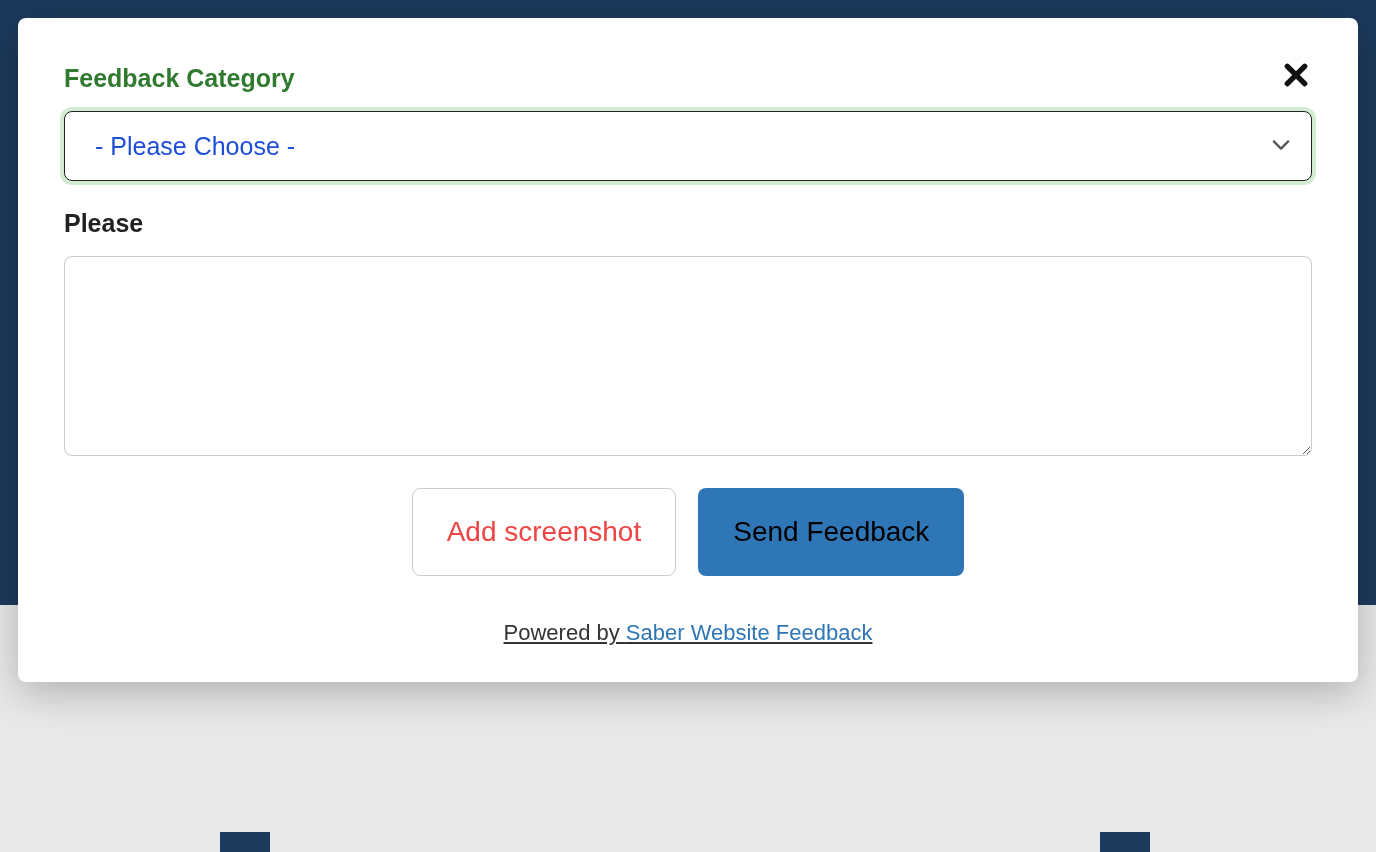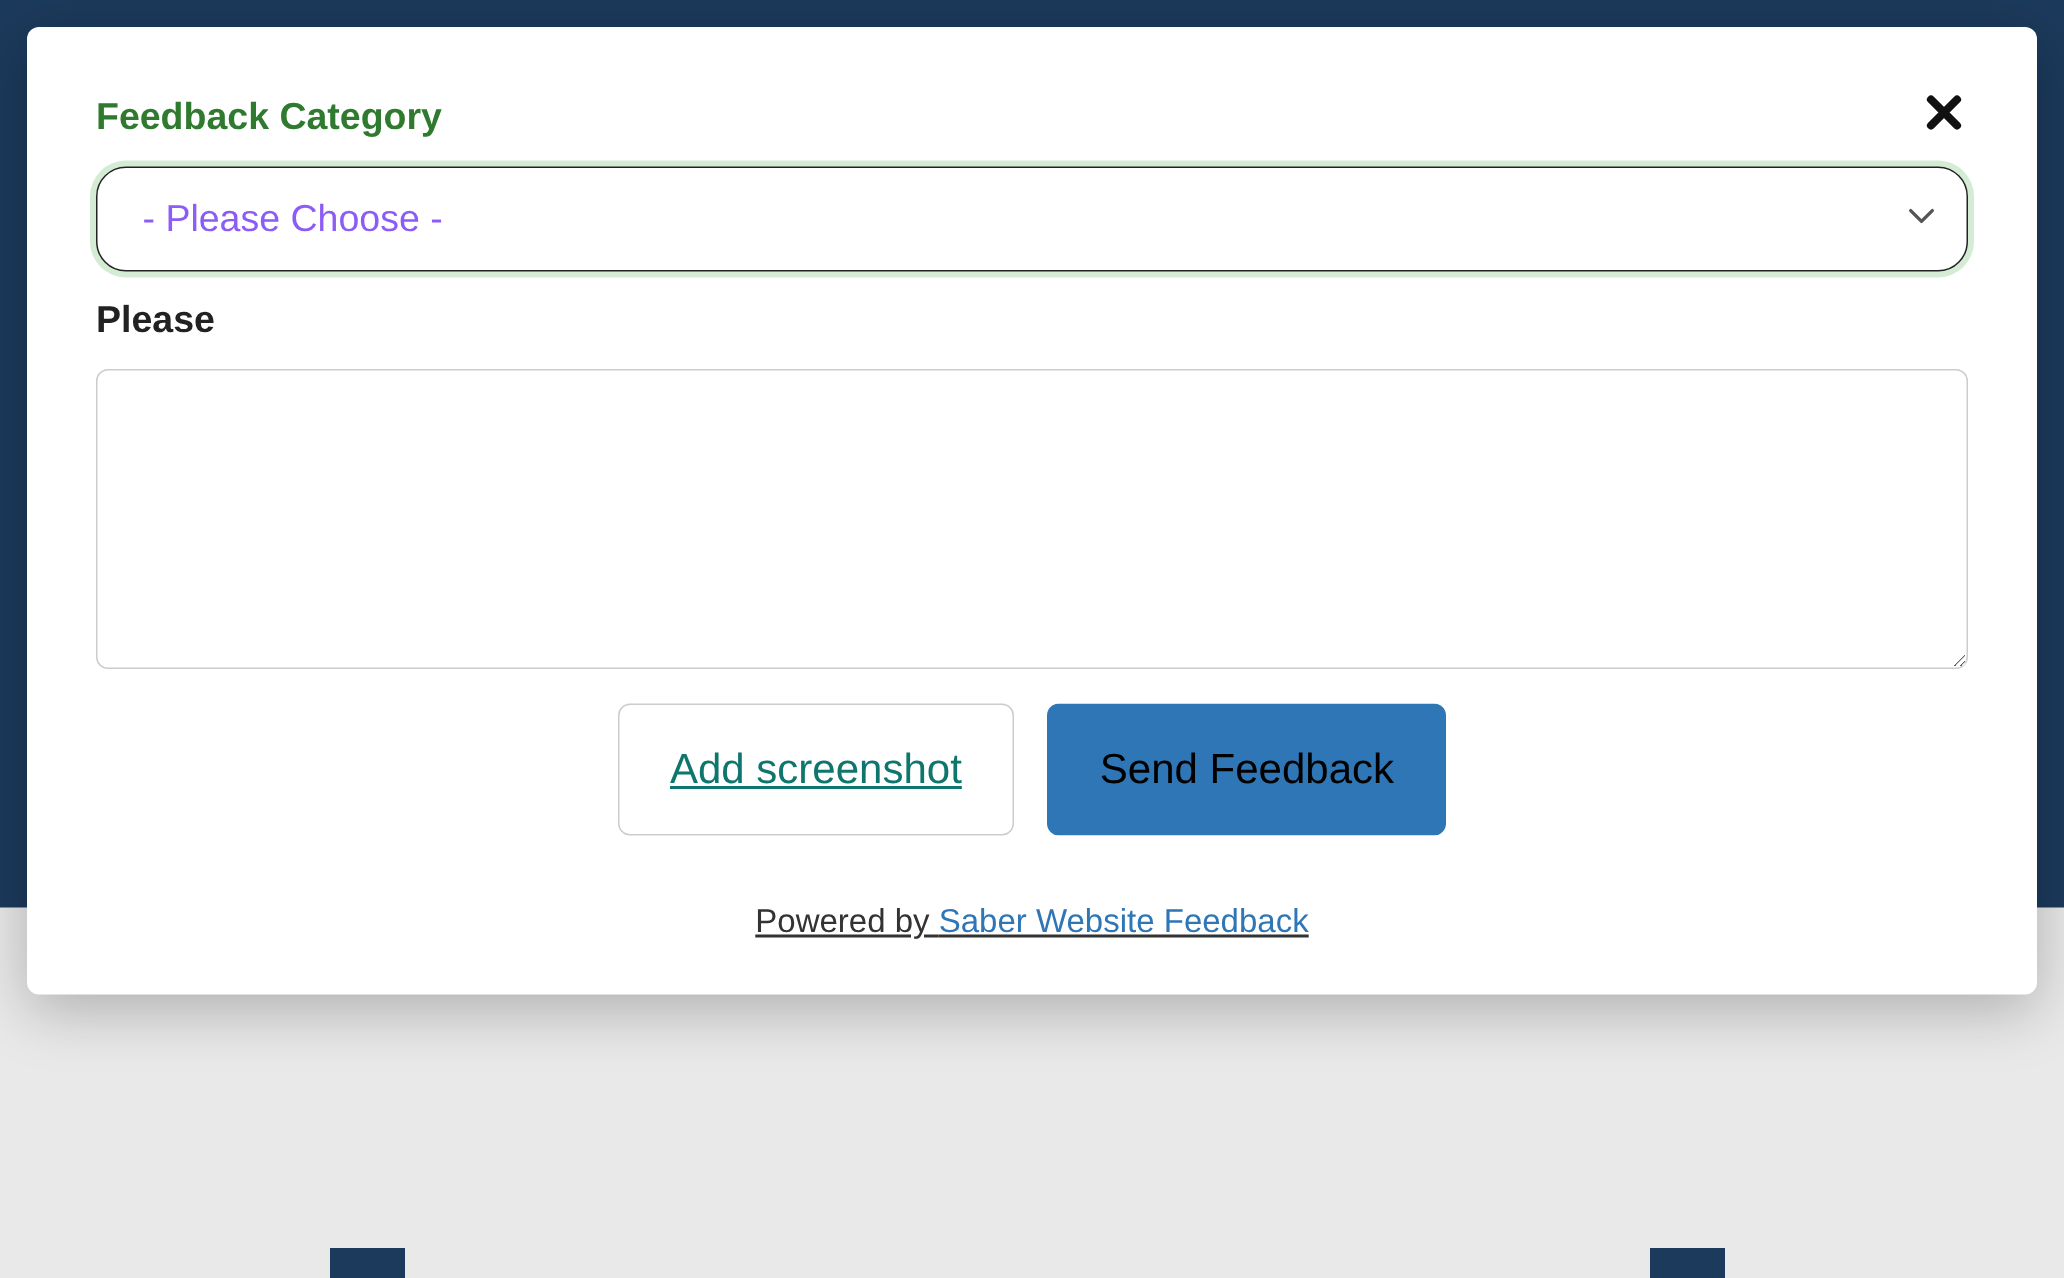--- a/index.html
+++ b/index.html
@@ -13,30 +13,30 @@
       position: absolute; top: 18px; left: 18px; right: 18px;
       background: #fff; border-radius: 8px; padding: 46px 46px 36px 46px;
       box-shadow: 0 10px 40px rgba(0,0,0,.25);
     }
     .close-btn {
       position: absolute; top: 38px; right: 42px;
       width: 40px; height: 40px; display: flex; align-items: center; justify-content: center;
       cursor: pointer; background: transparent; border: none;
     }
     .close-btn svg { width: 26px; height: 26px; }
-    .form-group { margin-bottom: 18px; }
+    .form-group { margin-bottom: 28px; }
     .label {
       font-size: 25px; font-weight: 700; color: #222;
       margin-bottom: 18px; display: block;
     }
     .label.success { color: #2f7a2f; }
     .select-wrap { position: relative; }
     select.form-select {
-      width: 100%; height: 70px; font-size: 25px; color: #8b5cf6;
-      padding: 0 44px 0 30px; border: 1px solid #222; border-radius: 20px;
+      width: 100%; height: 70px; font-size: 25px; color: #1d4ed8;
+      padding: 0 44px 0 30px; border: 1px solid #222; border-radius: 8px;
       background: #fff; appearance: none; -webkit-appearance: none;
       box-shadow: 0 0 0 4px rgba(80,180,80,.25);
       outline: none;
     }
     .select-caret {
       position: absolute; right: 22px; top: 50%; transform: translateY(-50%);
       pointer-events: none;
     }
     .select-caret svg { width: 18px; height: 12px; }
     input.form-input {
@@ -49,21 +49,21 @@
       padding: 14px 18px; border: 1px solid #ccc; border-radius: 8px;
       background: #fff; outline: none; resize: both;
       font-family: inherit;
     }
     .btn-row { display: flex; justify-content: center; gap: 22px; margin-top: 8px; }
     .btn {
       height: 88px; padding: 0 34px; font-size: 28px; border-radius: 8px;
       cursor: pointer; border: 1px solid transparent;
       display: inline-flex; align-items: center; justify-content: center;
     }
-    .btn-outline { background: #fff; color: #0f766e; border-color: #ccc; text-decoration: underline; }
+    .btn-outline { background: #fff; color: #ef4444; border-color: #ccc; }
     .btn-primary { background: #2f76b6; color: #000000; }
     .footer { text-align: center; margin-top: 44px; font-size: 22px; color: #333; text-decoration: underline; }
     .footer a { color: #2f76b6; text-decoration: none; }
   </style>
 </head>
 <body>
 
 <div class="bg-top"></div>
 <div class="bg-block a"></div>
 <div class="bg-block b"></div>

